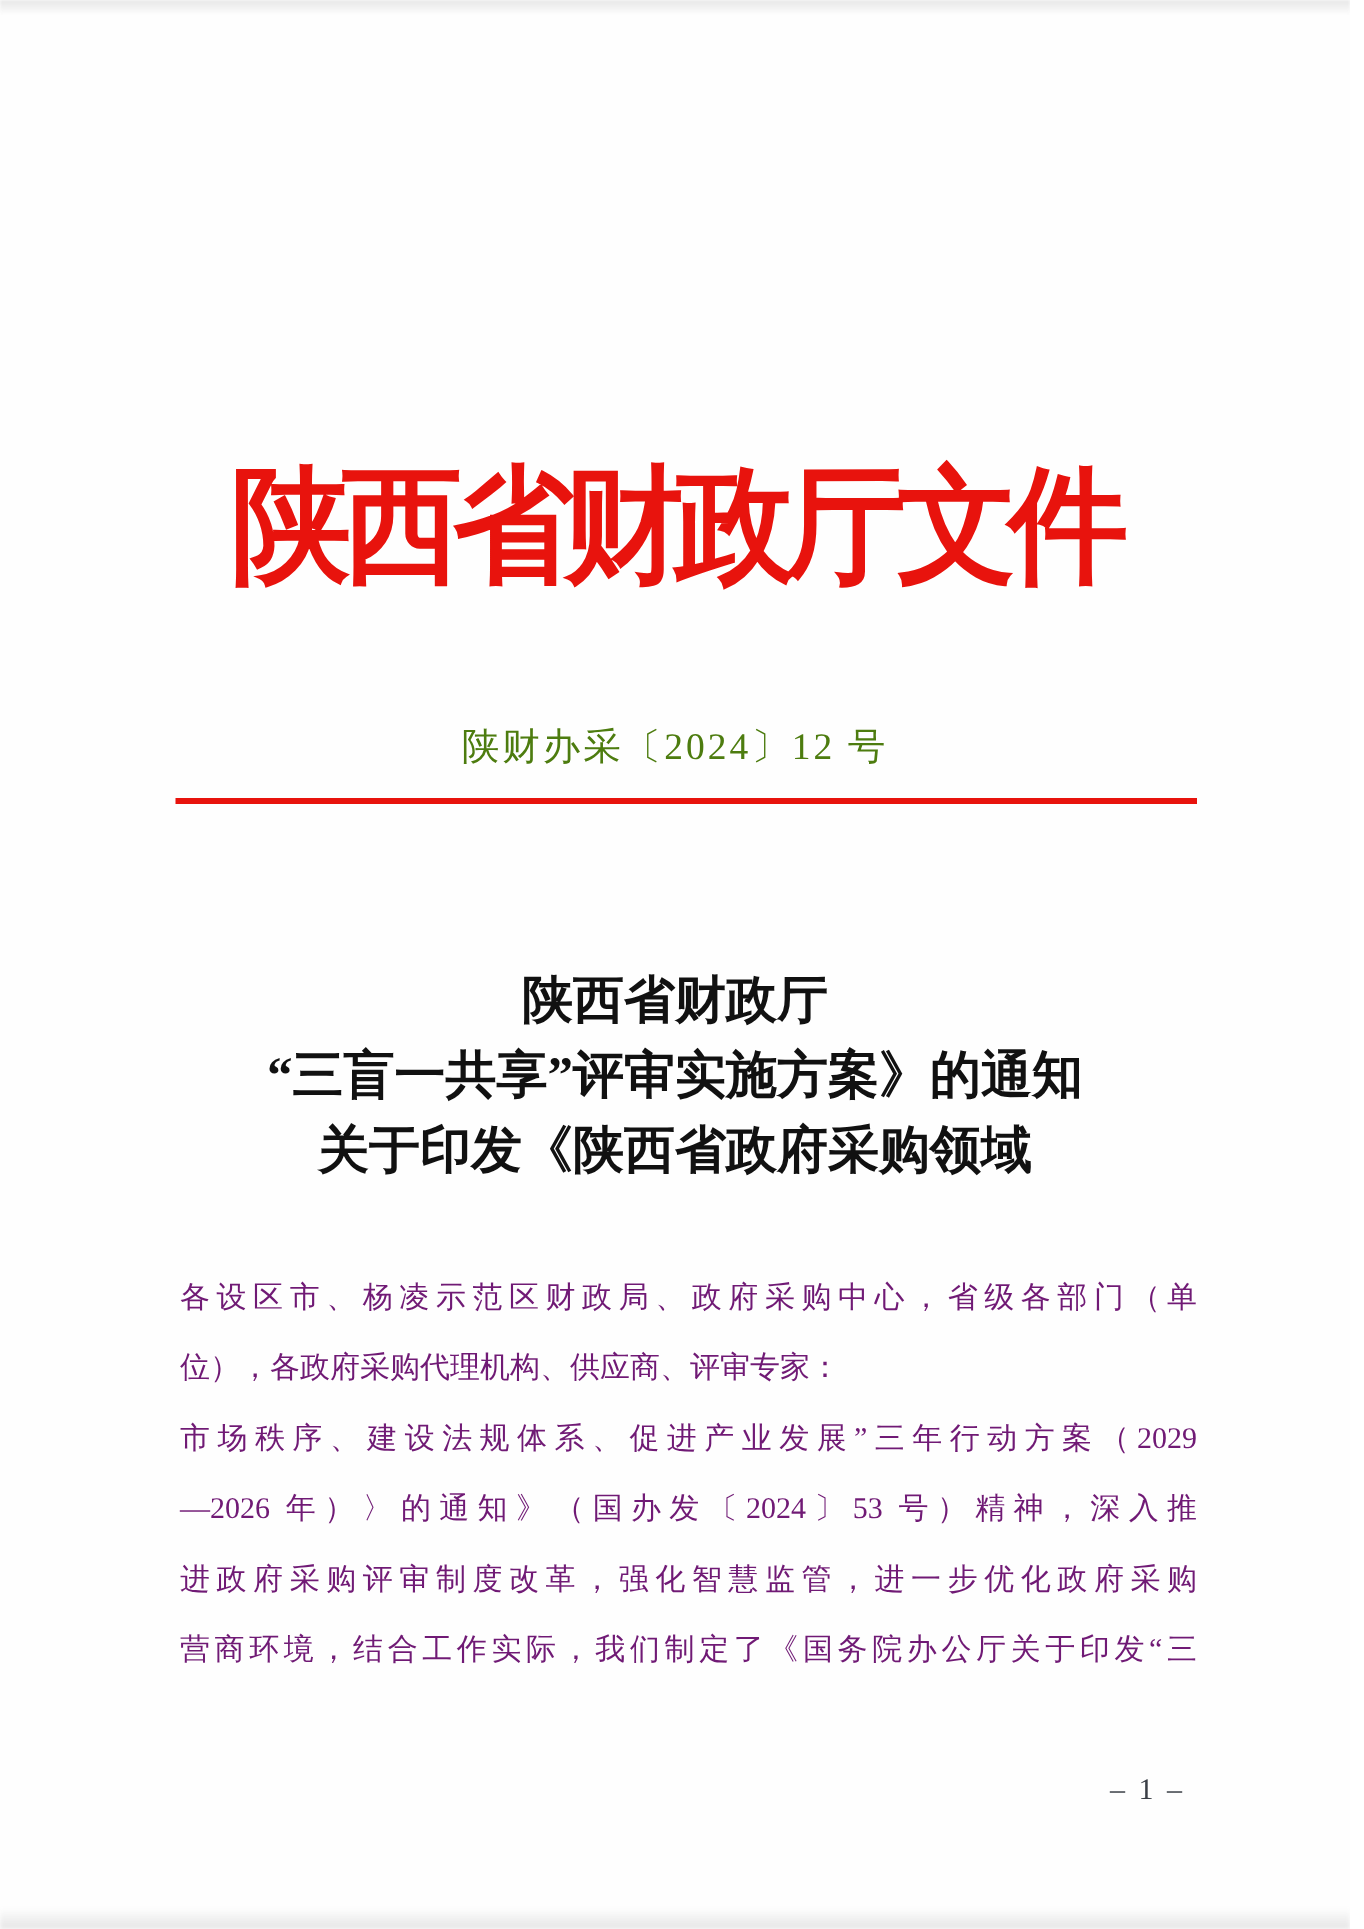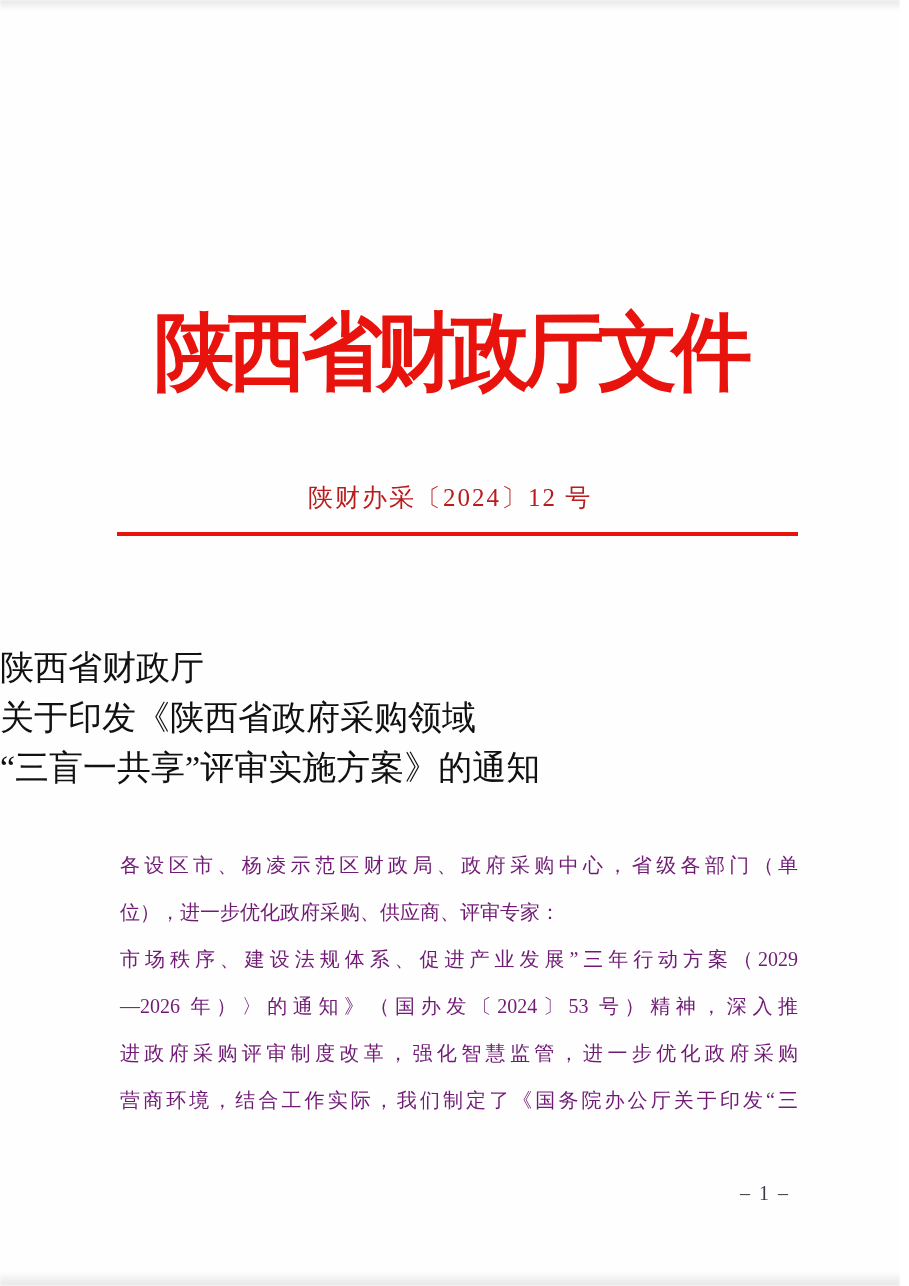--- a/index.html
+++ b/index.html
@@ -47,37 +47,37 @@
     white-space: nowrap;
   }
   .doc-number {
     position: absolute;
     top: 481px;
     left: 0;
     width: 100%;
     text-align: center;
     font-size: 25px;
     letter-spacing: 2px;
-    color: #b91c1c;
+    color: #4d7c0f;
   }
   .red-line {
     position: absolute;
     top: 532px;
     left: 117px;
     width: 681px;
     height: 4px;
     background: #e8130d;
   }
   .title-block {
     position: absolute;
     top: 643px;
     left: 0;
     width: 100%;
-    text-align: left;
-    font-weight: normal;
+    text-align: center;
+    font-weight: bold;
     font-size: 34px;
     line-height: 50px;
     color: #111111;
   }
   .body-text {
     position: absolute;
     top: 845px;
     left: 120px;
     width: 678px;
     font-size: 20px;
@@ -115,27 +115,27 @@
   <div class="scan-noise-top"></div>
 
   <h1 class="agency-title">陕西省财政厅文件</h1>
 
   <div class="doc-number">陕财办采〔2024〕12 号</div>
 
   <div class="red-line"></div>
 
   <div class="title-block">
     <div class="title-line">陕西省财政厅</div>
+    <div class="title-line">“三盲一共享”评审实施方案》的通知</div>
     <div class="title-line">关于印发《陕西省政府采购领域</div>
-    <div class="title-line">“三盲一共享”评审实施方案》的通知</div>
   </div>
 
   <div class="body-text">
     <p class="line justify">各设区市、杨凌示范区财政局、政府采购中心，省级各部门（单</p>
-    <p class="line">位），进一步优化政府采购、供应商、评审专家：</p>
+    <p class="line">位），各政府采购代理机构、供应商、评审专家：</p>
     <p class="line justify">市场秩序、建设法规体系、促进产业发展”三年行动方案（2029</p>
     <p class="line justify">—2026 年）〉的通知》（国办发〔2024〕53 号）精神，深入推</p>
     <p class="line justify">进政府采购评审制度改革，强化智慧监管，进一步优化政府采购</p>
     <p class="line justify">营商环境，结合工作实际，我们制定了《国务院办公厅关于印发“三</p>
   </div>
 
   <div class="page-number">– 1 –</div>
 
   <div class="scan-noise-bottom"></div>
 

